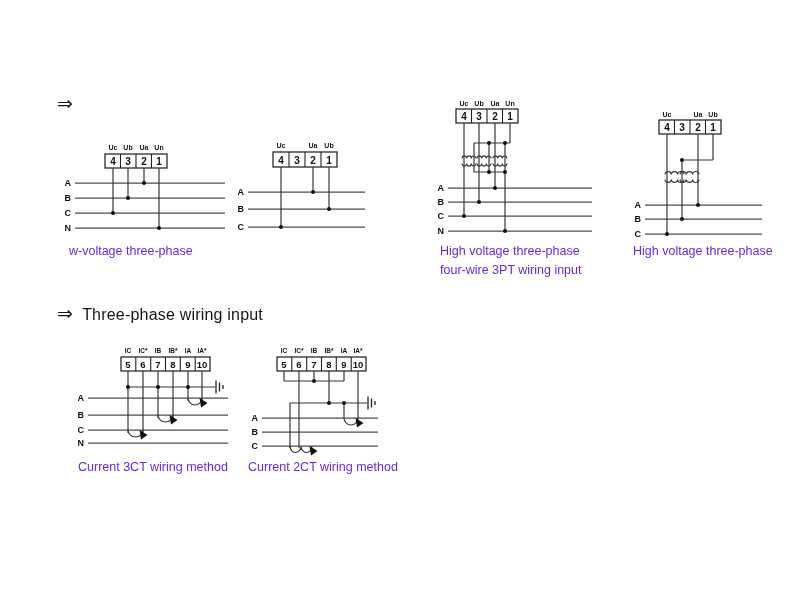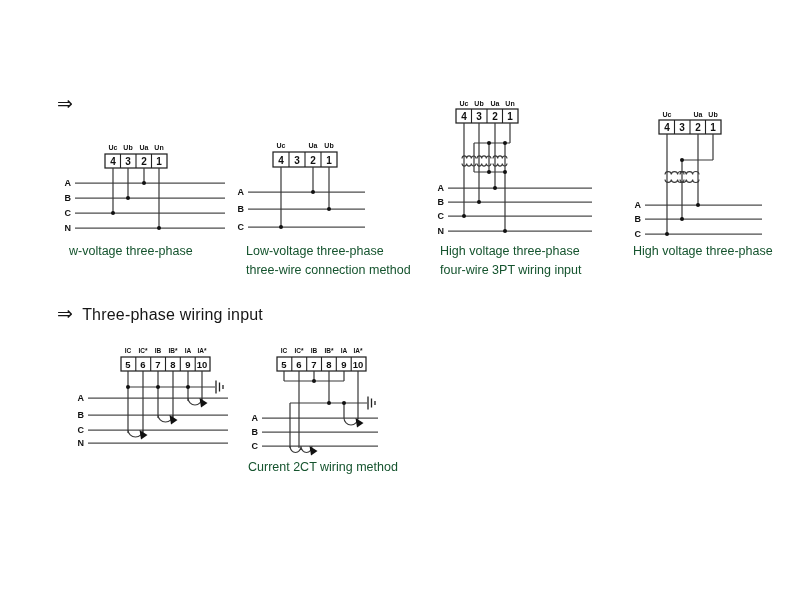--- a/index.html
+++ b/index.html
@@ -5,21 +5,21 @@
   html,body { margin:0; padding:0; background:#fff; }
   .canvas {
     position:relative; width:800px; height:600px; background:#ffffff;
     font-family:"Liberation Sans","DejaVu Sans",sans-serif; color:#1a1a1a; overflow:hidden;
   }
   .section-header {
     position:absolute; display:flex; align-items:center; gap:9px;
     font-size:16px; color:#161616; letter-spacing:0.2px;
   }
   .section-header .arrow { font-size:19px; line-height:1; color:#161616; transform:translateY(-1px); }
-  .caption { position:absolute; font-size:12.5px; line-height:18.5px; color:#14532d; white-space:nowrap; }
+  .caption { position:absolute; font-size:12.5px; line-height:18.5px; color:#6d28d9; white-space:nowrap; }
   .caption .indent { margin-left:5px; }
   svg.diagram-layer { position:absolute; left:0; top:0; }
   svg .wire  { stroke:#383838; stroke-width:1.2; fill:none; }
   svg .coil  { stroke:#383838; stroke-width:1.1; fill:none; }
   svg .pline { stroke:#4d4d4d; stroke-width:1.25; fill:none; }
   svg .tbox  { stroke:#222222; stroke-width:1.25; fill:#ffffff; }
   svg .tdiv  { stroke:#222222; stroke-width:1.1; fill:none; }
   svg .dot   { fill:#111111; stroke:none; }
   svg .arr   { fill:#111111; stroke:none; }
   svg .gnd   { stroke:#222222; stroke-width:1.3; fill:none; }
@@ -227,28 +227,27 @@
         <polygon class="arr" points="355.5,418 363.5,423 357,427.5"></polygon>
         <path class="coil" d="M290,446 a5.5,6.5 0 0 0 11,0 a5.5,6.5 0 0 0 11,0"></path>
         <polygon class="arr" points="309.5,446 317.5,451 311,455.5"></polygon>
       </g>
     </g>
   </svg>
 
   <div class="caption" style="left:64px; top:242px;">
     <div class="indent">w-voltage three-phase</div>
   </div>
-  <div class="caption" style="left:246px; top:242px;">
-    <div>Low-voltage three-phase</div>
-    <div>three-wire connection method</div>
-  </div>
   <div class="caption" style="left:440px; top:242px;">
     <div>High voltage three-phase</div>
     <div>four-wire 3PT wiring input</div>
   </div>
   <div class="caption" style="left:633px; top:242px;">
     <div>High voltage three-phase</div>
   </div>
+  <div class="caption" style="left:78px; top:458px;">
+    <div>Current 3CT wiring method</div>
+  </div>
   <div class="caption" style="left:248px; top:458px;text-align:center;">
     <div>Current 2CT wiring method</div>
   </div>
 
 </div>
 
 </body></html>

